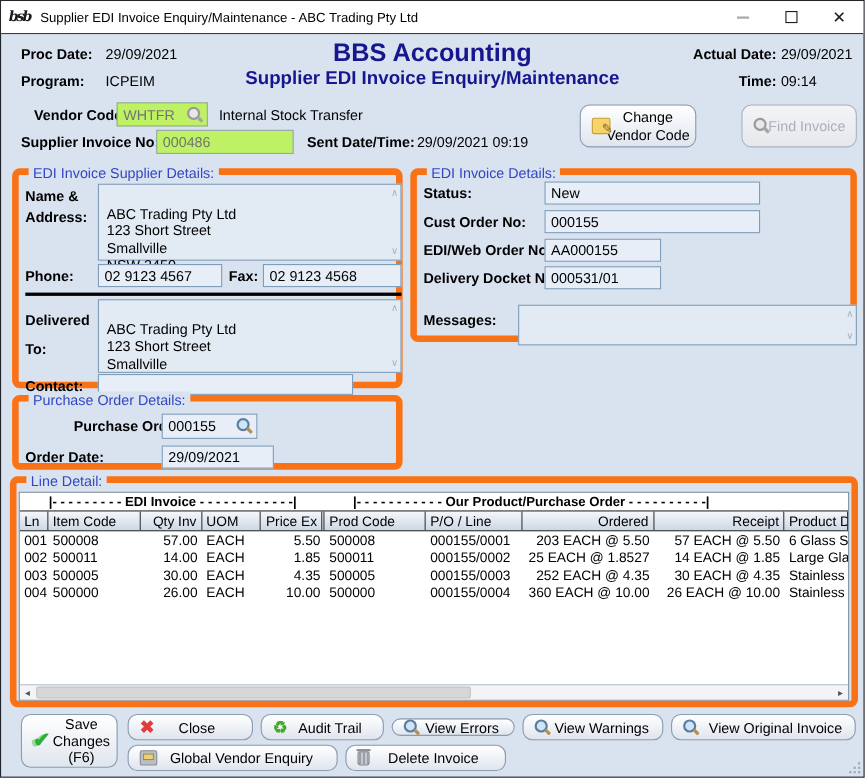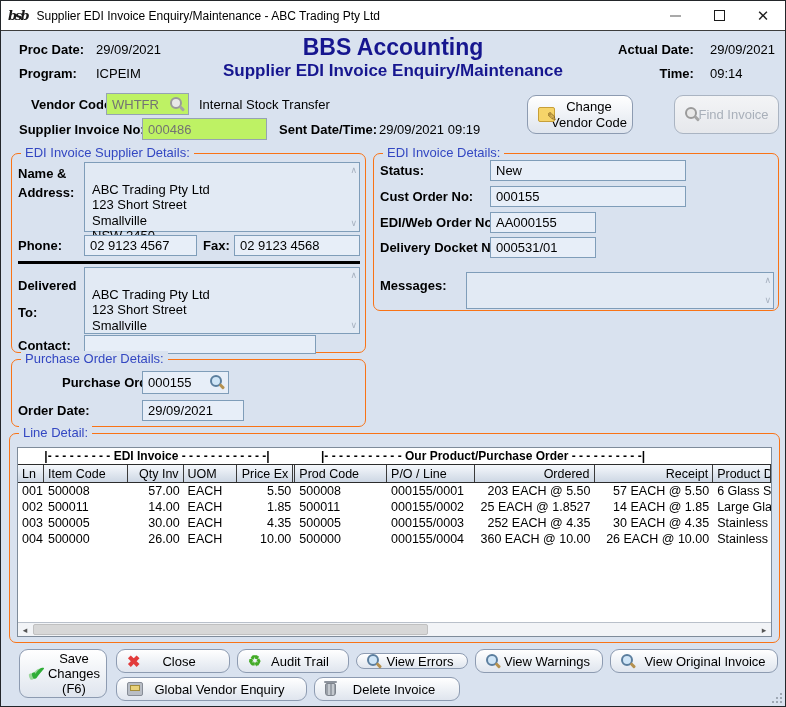--- a/index.html
+++ b/index.html
@@ -16,37 +16,37 @@
   #winControls { margin-left:auto; display:flex; height:100%; }
   .winbtn { width:44px; height:100%; display:flex; align-items:center; justify-content:center; }
   #btnMin span { width:11px; height:2px; background:#a9a9a9; display:block; }
   #btnMax span { width:11px; height:11px; border:1.5px solid #1b1b1b; display:block; }
   #btnClose { font-size:15px; color:#1b1b1b; }
   
   .hlbl { font-weight:bold; }
   #procBlock { position:absolute; left:18px; top:37px; font-size:13px; line-height:24px; }
   #procBlock .hlbl { display:inline-block; width:77px; }
   #rightBlock { position:absolute; right:10px; top:37px; font-size:13px; line-height:24px;
-    display:grid; grid-template-columns:auto auto; column-gap:16px;margin-left:28px; }
+    display:grid; grid-template-columns:auto auto; column-gap:4px;margin-left:28px; }
   #rightBlock .hlbl { text-align:right; }
   #appTitle { position:absolute; left:0; right:0; top:33px; text-align:center;
     font-size:23px; font-weight:bold; color:#16168f; }
   #screenTitle { position:absolute; left:0; right:0; top:60px; text-align:center;
     font-size:17px; font-weight:bold; color:#16168f; }
   
   .lbl { position:absolute; font-size:13px; font-weight:bold; color:#000; white-space:pre-line; }
   .plain { font-weight:normal; }
   .field { position:absolute; background:#e7eef8; border:1px solid #7f9db9;
     font-size:13px; color:#000; display:flex; align-items:center; padding:0 5px; }
   .field.gray { background:#bef264; border-color:#96a3b3; color:#737373; }
   .tarea { position:absolute; background:#e2eaf4; border:1px solid #7f9db9;
     font-size:13px; color:#000; padding:3px 16px 3px 7px; white-space:pre-line; line-height:15.5px; }
   .chev { position:absolute; right:2px; font-size:9px; color:#a7b2c0; line-height:9px; }
   .chev.up { top:3px; } .chev.dn { bottom:3px; }
-  .groupbox { position:absolute; border:1px solid #f97316; border-radius:7px; }
+  .groupbox { position:absolute; border:6px solid #f97316; border-radius:7px; }
   .legend { position:absolute; top:-9px; left:9px; background:#d9e2ef; padding:0 4px;
     color:#3347c2; font-size:13px; }
   .btn { position:absolute; border:1px solid #8d9bb1; border-radius:9px;
     background:linear-gradient(#ffffff,#dfe5ee); display:flex; align-items:center; justify-content:center;
     font-size:13px; color:#000; text-align:center; white-space:pre-line; cursor:default; }
   .btn .ico { position:absolute; left:10px; }
   .btn.disabled { color:#a9b0ba; background:linear-gradient(#f3f4f6,#e6e8ec); border-color:#aab4c2; }
   
   .mag { width:15px; height:15px; position:relative; display:inline-block; }
   .mag::before { content:""; position:absolute; left:0; top:0; width:8px; height:8px;

